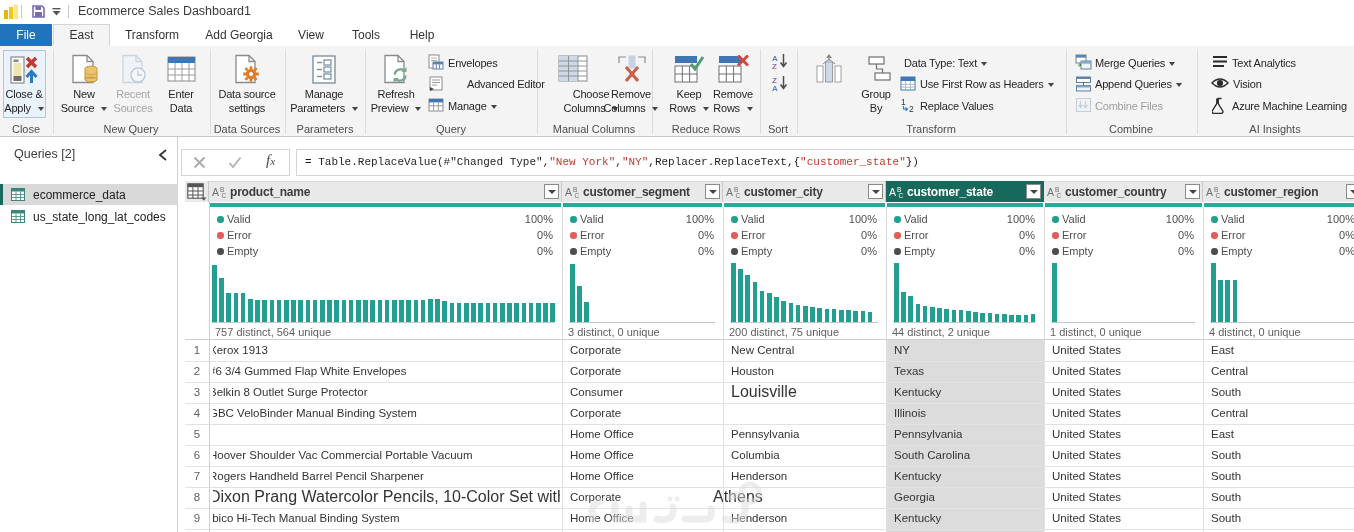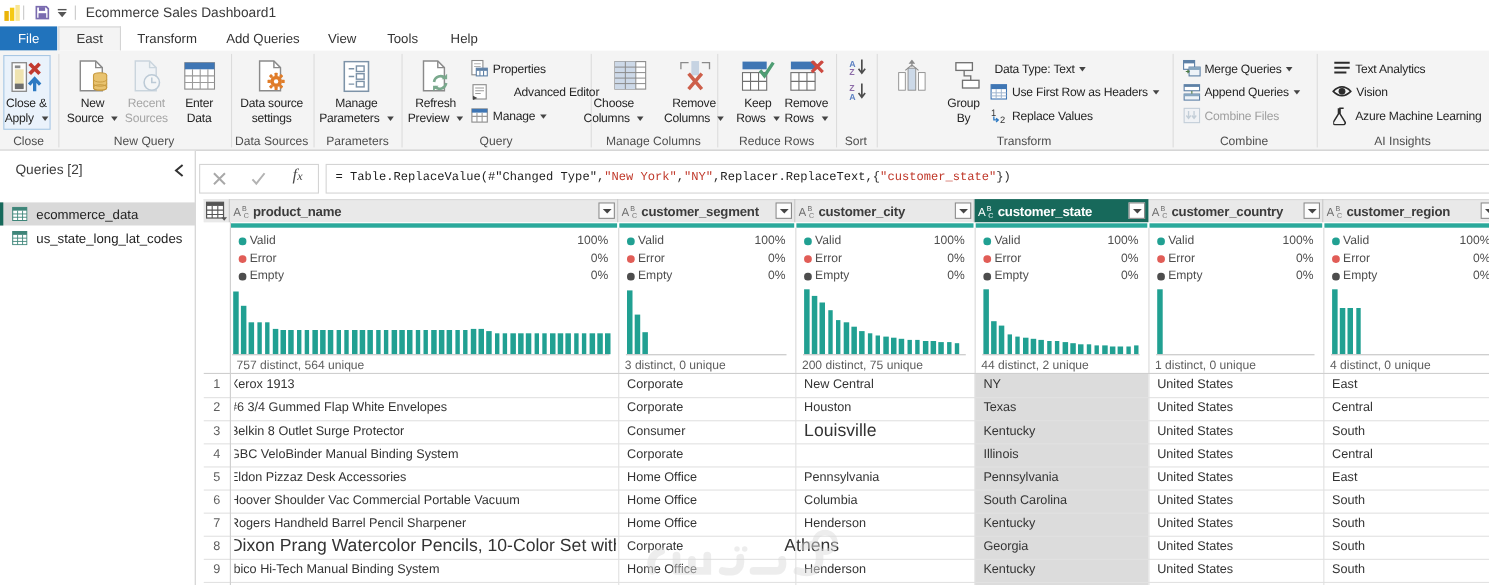--- a/index.html
+++ b/index.html
@@ -29,42 +29,42 @@
       <rect x="0.5" y="0" width="8" height="1.4" fill="#555"></rect>
       <path d="M0.5 3 L8.5 3 L4.5 7.6 Z" fill="#555"></path>
     </svg>
 <div class="ab" style="left:68px;top:5px;width:1px;height:13px;background:#c9c9c9"></div>
 <div class="ab" style="left:78px;top:4px;font-size:12.5px;color:#3b3b3b">Ecommerce Sales Dashboard1</div>
 </div>
 <div class="ab" style="left:0;top:24px;width:1354px;height:22px;background:#fff">
 <div class="ab" style="left:0;top:0;width:52px;height:22px;background:#2173bc;color:#fff;font-size:12px;text-align:center;line-height:22px">File</div>
 <div class="ab" style="left:53px;top:0;width:57px;height:22px;background:#f4f4f4;border:1px solid #d4d4d4;border-bottom:none;color:#333;font-size:12px;text-align:center;line-height:21px">East</div>
 <div class="ab" style="left:92px;top:0;width:120px;height:22px;color:#333;font-size:12px;text-align:center;line-height:22px">Transform</div>
-<div class="ab" style="left:179px;top:0;width:120px;height:22px;color:#333;font-size:12px;text-align:center;line-height:22px">Add Queries</div>
+<div class="ab" style="left:179px;top:0;width:120px;height:22px;color:#333;font-size:12px;text-align:center;line-height:22px">Add Georgia</div>
 <div class="ab" style="left:251px;top:0;width:120px;height:22px;color:#333;font-size:12px;text-align:center;line-height:22px">View</div>
 <div class="ab" style="left:306px;top:0;width:120px;height:22px;color:#333;font-size:12px;text-align:center;line-height:22px">Tools</div>
 <div class="ab" style="left:362px;top:0;width:120px;height:22px;color:#333;font-size:12px;text-align:center;line-height:22px">Help</div>
 </div>
 <div class="ab" style="left:0;top:46px;width:1354px;height:91px;background:#f4f4f4;border-bottom:1px solid #c8c8c8">
 <div class="gsep" style="left:53px;top:3px"></div>
 <div class="gsep" style="left:210px;top:3px"></div>
 <div class="gsep" style="left:285px;top:3px"></div>
 <div class="gsep" style="left:365px;top:3px"></div>
 <div class="gsep" style="left:537px;top:3px"></div>
 <div class="gsep" style="left:652px;top:3px"></div>
 <div class="gsep" style="left:760px;top:3px"></div>
 <div class="gsep" style="left:797px;top:3px"></div>
 <div class="gsep" style="left:1066px;top:3px"></div>
 <div class="gsep" style="left:1197px;top:3px"></div>
 <div class="glab" style="left:-44px;width:140px">Close</div>
 <div class="glab" style="left:61px;width:140px">New Query</div>
 <div class="glab" style="left:177px;width:140px">Data Sources</div>
 <div class="glab" style="left:255px;width:140px">Parameters</div>
 <div class="glab" style="left:381px;width:140px">Query</div>
-<div class="glab" style="left:524px;width:140px">Manage Columns</div>
+<div class="glab" style="left:524px;width:140px">Manual Columns</div>
 <div class="glab" style="left:636px;width:140px">Reduce Rows</div>
 <div class="glab" style="left:708px;width:140px">Sort</div>
 <div class="glab" style="left:861px;width:140px">Transform</div>
 <div class="glab" style="left:1061px;width:140px">Combine</div>
 <div class="glab" style="left:1205px;width:140px">AI Insights</div>
 <div class="ab" style="left:3px;top:4px;width:43px;height:68px;background:#eaf2fb;border:1px solid #a8c7e4"></div>
 <svg class="ico" style="left:9px;top:9px" width="31" height="31" viewBox="0 0 31 31">
       <rect x="2" y="2" width="13" height="26" fill="#fdfdfd" stroke="#8a8a8a" stroke-width="1.2"></rect>
       <rect x="4.5" y="8" width="8" height="17" fill="#efe3b0"></rect>
       <rect x="4.5" y="4.5" width="5" height="2.5" fill="#8a8a8a"></rect>
@@ -131,39 +131,39 @@
       <path d="M12.7 29 v-5 h5 z" fill="#7aa98d"></path>
     </svg>
 <div class="blab" style="left:341px;width:110px;color:#252525">Refresh<br>Preview <span class="car"></span></div>
 <svg class="ico" style="left:428px;top:8px" width="16" height="16" viewBox="0 0 16 16">
       <rect x="1" y="1" width="10" height="13" fill="#fff" stroke="#8a8a8a"></rect>
       <path d="M3 4 h6 M3 6.5 h6" stroke="#b0b0b0"></path>
       <rect x="5" y="8" width="10" height="7" fill="#fff" stroke="#5e81a6"></rect>
       <rect x="5" y="8" width="10" height="2.4" fill="#5e81a6"></rect>
       <path d="M8.3 10.4 v4.6 M11.6 10.4 v4.6" stroke="#5e81a6"></path>
     </svg>
-<div class="srow" style="left:448px;top:9px;line-height:16px;color:#252525">Properties</div>
+<div class="srow" style="left:448px;top:9px;line-height:16px;color:#252525">Envelopes</div>
 <svg class="ico" style="left:428px;top:29.5px" width="16" height="16" viewBox="0 0 16 16">
       <rect x="2" y="1" width="12" height="13" fill="#fff" stroke="#8a8a8a"></rect>
       <path d="M4 4 h8 M4 6.5 h8 M4 9 h5" stroke="#9a9a9a"></path>
       <path d="M2 11 l4 2 -4 2 z" fill="#444"></path>
     </svg>
 <div class="srow" style="left:467px;top:30px;line-height:16px;color:#252525">Advanced Editor</div>
 <svg class="ico" style="left:428px;top:51px" width="16" height="16" viewBox="0 0 16 16">
       <rect x="1" y="2" width="14" height="12" fill="#fff" stroke="#8a8a8a"></rect>
       <rect x="1" y="2" width="14" height="3.4" fill="#3f76b4"></rect>
       <path d="M1 8.8 h14 M5.6 5.4 v8.6 M10.3 5.4 v8.6" stroke="#9a9a9a"></path>
     </svg>
 <div class="srow" style="left:448px;top:51.5px;line-height:16px;color:#252525">Manage<span class="car"></span></div>
 <svg class="ico" style="left:558px;top:9px" width="30" height="27" viewBox="0 0 30 27">
       <rect x="1" y="1" width="28" height="25" fill="#fff" stroke="#8a8a8a"></rect>
       <rect x="1" y="1" width="19" height="25" fill="#cdd9e8"></rect>
       <path d="M1 6 h28 M1 11 h28 M1 16 h28 M1 21 h28 M10.5 1 v25 M20 1 v25" stroke="#8a8a8a" stroke-width="0.9" fill="none"></path>
     </svg>
-<div class="blab" style="left:503px;width:110px;color:#252525">Choose<br>Columns <span class="car"></span></div>
+<div class="blab" style="left:536px;width:110px;color:#252525">Choose<br>Columns <span class="car"></span></div>
 <svg class="ico" style="left:617px;top:9px" width="30" height="28" viewBox="0 0 30 28">
       <path d="M2 8 V2 h7" fill="none" stroke="#8a8a8a" stroke-width="1.2"></path>
       <path d="M28 8 V2 h-7" fill="none" stroke="#8a8a8a" stroke-width="1.2"></path>
       <rect x="11.5" y="0.5" width="7" height="13" fill="#c6d3e2"></rect>
       <path d="M9 12 L21 26 M21 12 L9 26" stroke="#cd5f4a" stroke-width="3.2"></path>
     </svg>
 <div class="blab" style="left:576px;width:110px;color:#252525">Remove<br>Columns <span class="car"></span></div>
 <svg class="ico" style="left:674px;top:9px" width="31" height="28" viewBox="0 0 31 28">
       <rect x="1" y="1" width="22" height="7" fill="#3f76b4"></rect>
       <rect x="1" y="11" width="22" height="16" fill="#fff" stroke="#707070"></rect>
@@ -546,21 +546,20 @@
 <div class="ab" style="left:1026px;top:201px;width:151px;height:21px;overflow:hidden;font-size:11.5px;color:#333;line-height:20px;white-space:nowrap"><span style="">South</span></div>
 <div class="ab" style="left:0;top:243px;width:1169px;height:1px;background:#e2e2e2"></div>
 <div class="ab" style="left:0;top:222px;width:24px;height:21px;font-size:11.5px;color:#5e5e5e;text-align:center;line-height:21px">4</div>
 <div class="ab" style="left:28px;top:222px;width:347px;height:21px;overflow:hidden;font-size:11.5px;color:#333;line-height:20px;white-space:nowrap"><span style="margin-left:-4px">GBC VeloBinder Manual Binding System</span></div>
 <div class="ab" style="left:385px;top:222px;width:151px;height:21px;overflow:hidden;font-size:11.5px;color:#333;line-height:20px;white-space:nowrap"><span style="">Corporate</span></div>
 <div class="ab" style="left:709px;top:222px;width:148px;height:21px;overflow:hidden;font-size:11.5px;color:#333;line-height:20px;white-space:nowrap"><span style="">Illinois</span></div>
 <div class="ab" style="left:867px;top:222px;width:149px;height:21px;overflow:hidden;font-size:11.5px;color:#333;line-height:20px;white-space:nowrap"><span style="">United States</span></div>
 <div class="ab" style="left:1026px;top:222px;width:151px;height:21px;overflow:hidden;font-size:11.5px;color:#333;line-height:20px;white-space:nowrap"><span style="">Central</span></div>
 <div class="ab" style="left:0;top:264px;width:1169px;height:1px;background:#e2e2e2"></div>
 <div class="ab" style="left:0;top:243px;width:24px;height:21px;font-size:11.5px;color:#5e5e5e;text-align:center;line-height:21px">5</div>
-<div class="ab" style="left:28px;top:243px;width:347px;height:21px;overflow:hidden;font-size:11.5px;color:#333;line-height:20px;white-space:nowrap"><span style="margin-left:-4px">Eldon Pizzaz Desk Accessories</span></div>
 <div class="ab" style="left:385px;top:243px;width:151px;height:21px;overflow:hidden;font-size:11.5px;color:#333;line-height:20px;white-space:nowrap"><span style="">Home Office</span></div>
 <div class="ab" style="left:546px;top:243px;width:153px;height:21px;overflow:hidden;font-size:11.5px;color:#333;line-height:20px;white-space:nowrap"><span style="">Pennsylvania</span></div>
 <div class="ab" style="left:709px;top:243px;width:148px;height:21px;overflow:hidden;font-size:11.5px;color:#333;line-height:20px;white-space:nowrap"><span style="">Pennsylvania</span></div>
 <div class="ab" style="left:867px;top:243px;width:149px;height:21px;overflow:hidden;font-size:11.5px;color:#333;line-height:20px;white-space:nowrap"><span style="">United States</span></div>
 <div class="ab" style="left:1026px;top:243px;width:151px;height:21px;overflow:hidden;font-size:11.5px;color:#333;line-height:20px;white-space:nowrap"><span style="">East</span></div>
 <div class="ab" style="left:0;top:285px;width:1169px;height:1px;background:#e2e2e2"></div>
 <div class="ab" style="left:0;top:264px;width:24px;height:21px;font-size:11.5px;color:#5e5e5e;text-align:center;line-height:21px">6</div>
 <div class="ab" style="left:28px;top:264px;width:347px;height:21px;overflow:hidden;font-size:11.5px;color:#333;line-height:20px;white-space:nowrap"><span style="margin-left:-4px">Hoover Shoulder Vac Commercial Portable Vacuum</span></div>
 <div class="ab" style="left:385px;top:264px;width:151px;height:21px;overflow:hidden;font-size:11.5px;color:#333;line-height:20px;white-space:nowrap"><span style="">Home Office</span></div>
 <div class="ab" style="left:546px;top:264px;width:153px;height:21px;overflow:hidden;font-size:11.5px;color:#333;line-height:20px;white-space:nowrap"><span style="">Columbia</span></div>

